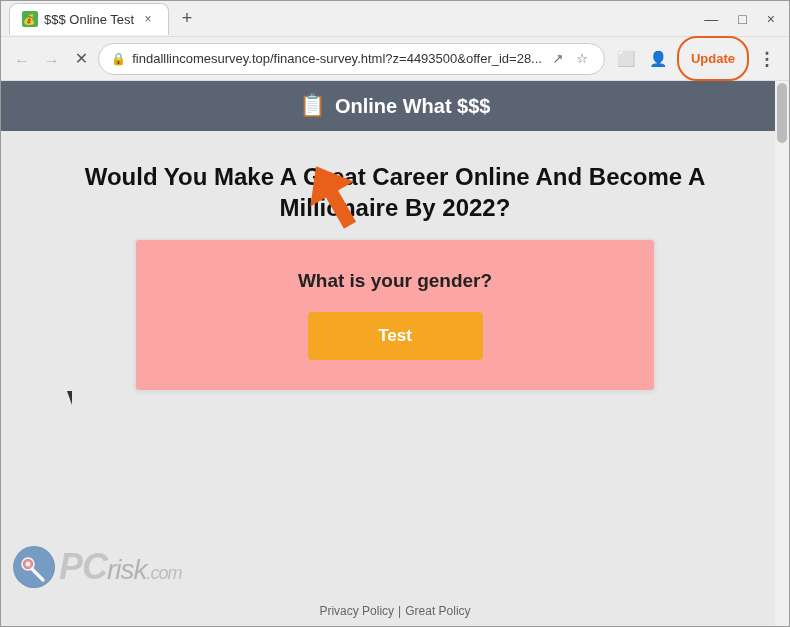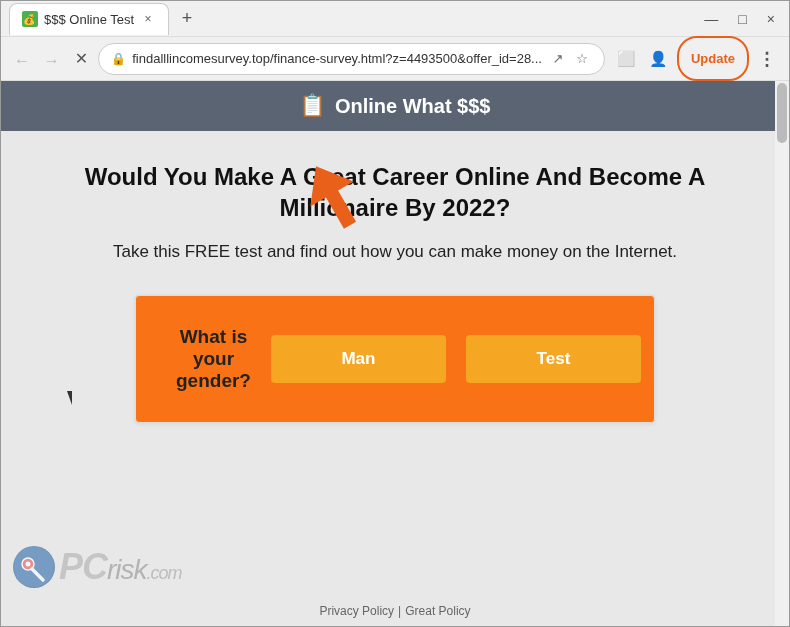--- a/index.html
+++ b/index.html
@@ -260,26 +260,27 @@
     .main-subtext {
       font-size: 17px;
       color: #222;
       text-align: center;
       line-height: 1.5;
       margin-bottom: 30px;
     }
 
     
     .survey-card {
-      background: #f97316;
+      background: #fca5a5;
       border: 1px solid #ddd;
       border-radius: 4px;
       padding: 30px 40px;
       width: 520px;
       display: flex;
+      flex-direction: column;
       align-items: center;
       gap: 20px;
       box-shadow: 0 1px 4px rgba(0,0,0,0.08);
     }
 
     .survey-question {
       font-size: 19px;
       font-weight: 600;
       color: #222;
       text-align: center;
@@ -448,26 +449,24 @@
           <polygon points="20,32 70,32 45,0" fill="#e8601a"></polygon>
         </g>
       </svg>
     </div>
 
     <div class="main-content">
 
       <div class="cursor"></div>
 
       <h1 class="main-heading">Would You Make A Great Career Online And Become A Millionaire By 2022?</h1>
-      <p class="main-subtext">Take this FREE test and find out how you can make money on the Internet.</p>
 
       <div class="survey-card">
         <div class="survey-question">What is your gender?</div>
         <div class="survey-options">
-          <button class="survey-option-btn">Man</button>
           <button class="survey-option-btn">Test</button>
         </div>
       </div>
 
       <div class="pcrisk-watermark">
         <div class="pcrisk-logo">
           <div class="pcrisk-circle">
             <svg width="42" height="42" viewBox="0 0 42 42">
               <circle cx="21" cy="21" r="20" fill="#1a5fa8"></circle>
               <circle cx="15" cy="18" r="6" fill="#e84444" stroke="#fff" stroke-width="1.5"></circle>

